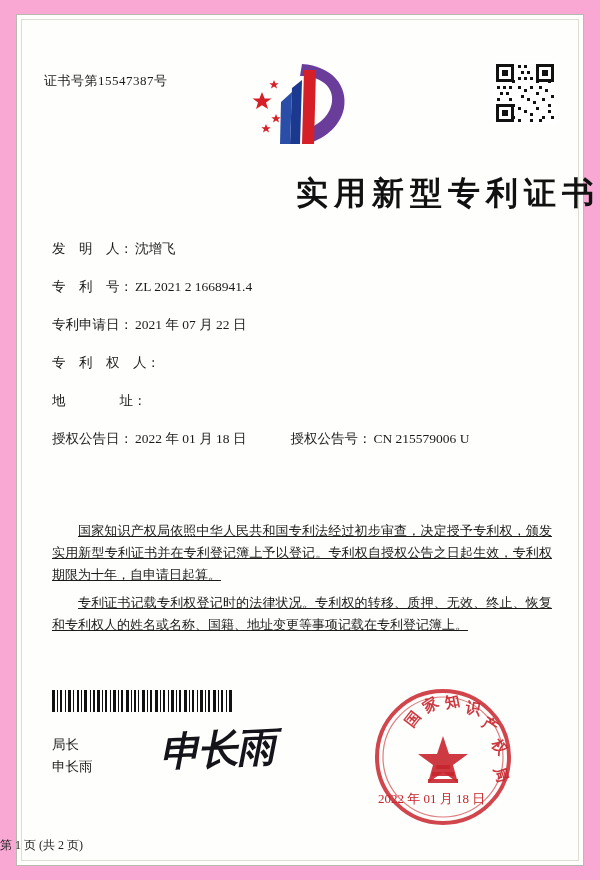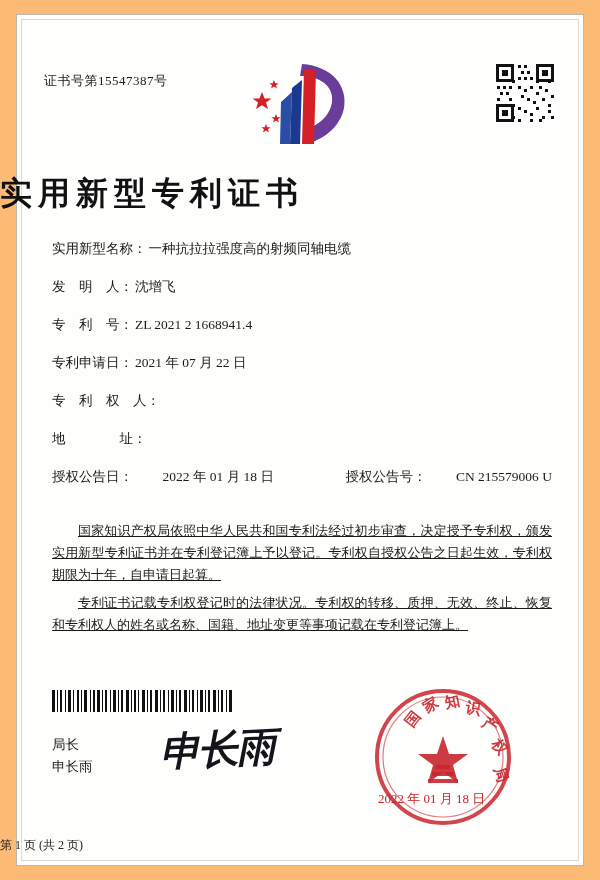--- a/index.html
+++ b/index.html
@@ -11,21 +11,21 @@
     width: 600px;
     height: 880px;
     font-family: "Liberation Serif", "DejaVu Serif", serif;
     color: #222;
     overflow: hidden;
   }
   .page {
     position: relative;
     width: 600px;
     height: 880px;
-    background: #fdba74;
+    background: #f9a8d4;
     box-sizing: border-box;
   }
   .cert-frame {
     position: absolute;
     left: 16px;
     top: 14px;
     width: 568px;
     height: 852px;
     border: 1px solid #b9b9ad;
     background: #fefefc;
@@ -66,21 +66,21 @@
     top: 62px;
     width: 62px;
     height: 62px;
   }
 
   .title {
     position: absolute;
     left: 0;
     right: 0;
     top: 172px;
-    text-align: left;
+    text-align: right;
     font-size: 32px;
     font-weight: bold;
     letter-spacing: 6px;
     color: #111;
     font-family: "DejaVu Serif", "Liberation Serif", serif;
   }
 
   .fields {
     position: absolute;
     left: 52px;
@@ -94,21 +94,21 @@
     font-size: 13.5px;
     color: #1b1b1b;
   }
   .field-label {
     white-space: nowrap;
   }
   .field-value {
     margin-left: 2px;
   }
   .field-row.double {
-    justify-content: space-between;
+    justify-content: flex-start;
   }
   .field-row .second-label {
     margin-left: 44px;
   }
 
   .paragraphs {
     position: absolute;
     left: 52px;
     top: 520px;
     width: 500px;
@@ -262,24 +262,20 @@
         <rect x="54" y="18" width="3" height="3"></rect>
           <rect x="18" y="42" width="3" height="3"></rect>
         <rect x="18" y="54" width="3" height="3"></rect>
       </g>
     </svg>
   </div>
 
   <div class="title">实用新型专利证书</div>
 
   <div class="fields">
-    <div class="field-row">
-      <span class="field-label">实用新型名称：</span>
-      <span class="field-value">一种抗拉拉强度高的射频同轴电缆</span>
-    </div>
     <div class="field-row">
       <span class="field-label">发　明　人：</span>
       <span class="field-value">沈增飞</span>
     </div>
     <div class="field-row">
       <span class="field-label">专　利　号：</span>
       <span class="field-value">ZL 2021 2 1668941.4</span>
     </div>
     <div class="field-row">
       <span class="field-label">专利申请日：</span>

